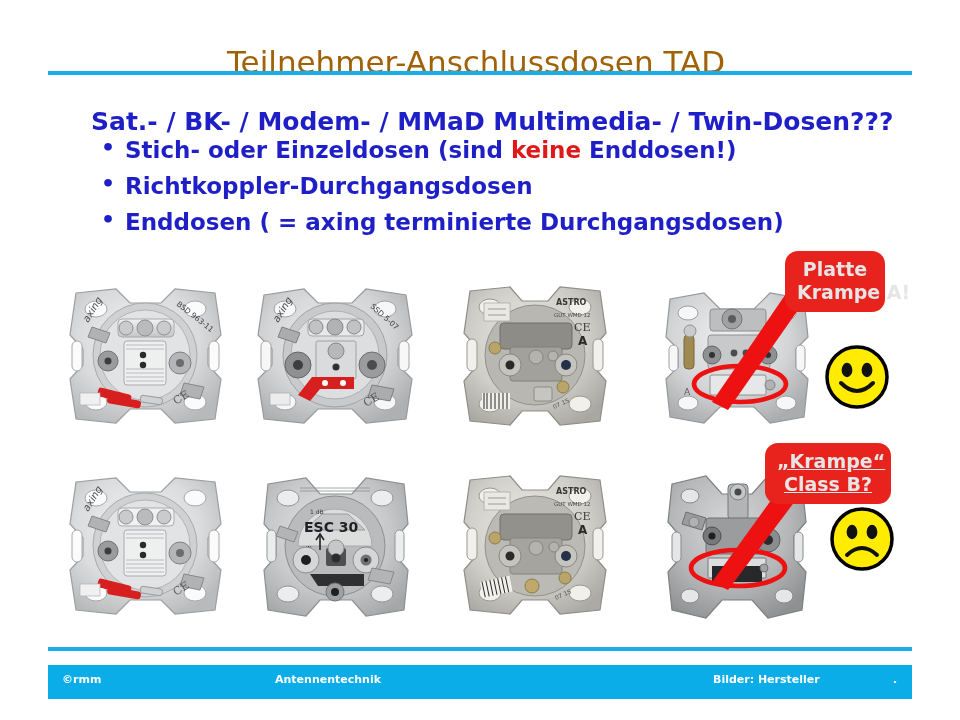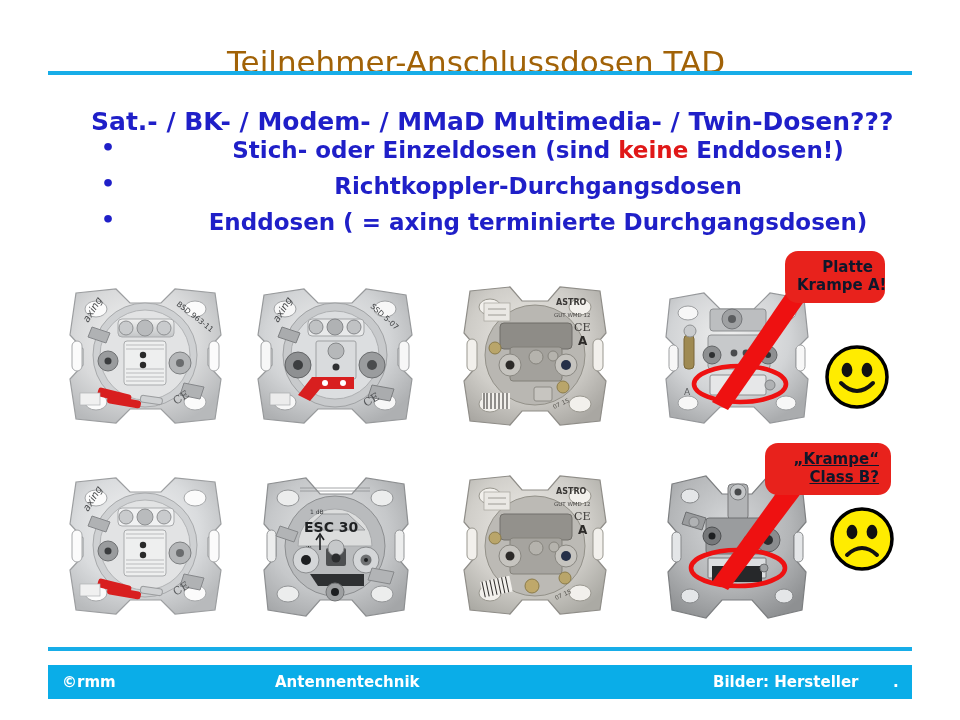--- a/index.html
+++ b/index.html
@@ -32,21 +32,21 @@
   .body-block{position:absolute;left:50px;top:108px;width:860px;margin-left:41px;}
   .lead{
     color:#1f1fc8;
     font-size:25px;
     font-weight:bold;
     font-family:"DejaVu Sans", sans-serif;
     line-height:1.08;
     margin:0 0 4px 0;
     white-space:nowrap;
   }
-  .bullets{list-style:none;margin:0;padding:0;text-align:center;}
+  .bullets{list-style:none;margin:0;padding:0;}
   .bullets li{
     color:#1f1fc8;
     font-size:23px;
     font-weight:bold;
     font-family:"DejaVu Sans", sans-serif;
     line-height:1.0;
     margin:0 0 13px 0;
     padding-left:34px;
     position:relative;
     white-space:nowrap;
@@ -59,26 +59,26 @@
   .red-word{color:#e01818;}
 
   
   .photo{position:absolute;}
   .photo svg{display:block;}
 
   
   .callout{
     position:absolute;
     background:#e8221c;
-    color:#0f172a;
+    color:#e5e5e5;
     border-radius:13px;
     font-family:"DejaVu Sans", sans-serif;
     font-weight:bold;
-    font-size:15px;
-    text-align:right;
+    font-size:19px;
+    text-align:center;
     line-height:1.22;
     padding:7px 12px 8px 12px;
     z-index:30;
     box-sizing:border-box;
   }
   .callout .l1{display:block;white-space:nowrap;}
   .callout .l2{display:block;white-space:nowrap;}
 
   
   .tail{position:absolute;z-index:29;}
@@ -91,21 +91,21 @@
     position:absolute;left:48px;top:647px;width:864px;height:4px;
     background:#17ade8;
   }
   .footer-bar{
     position:absolute;left:48px;top:665px;width:864px;height:34px;
     background:#0aade8;
   }
   .footer-bar span{
     position:absolute;top:8px;
     color:#ffffff;
-    font-size:15px;
+    font-size:11px;
     font-weight:bold;
     font-family:"DejaVu Sans", sans-serif;
     white-space:nowrap;
   }
   .f-copy{left:14px;}
   .f-mid{left:227px;}
   .f-right{left:665px;}
   .f-dot{left:845px;}
 </style>
 </head>

